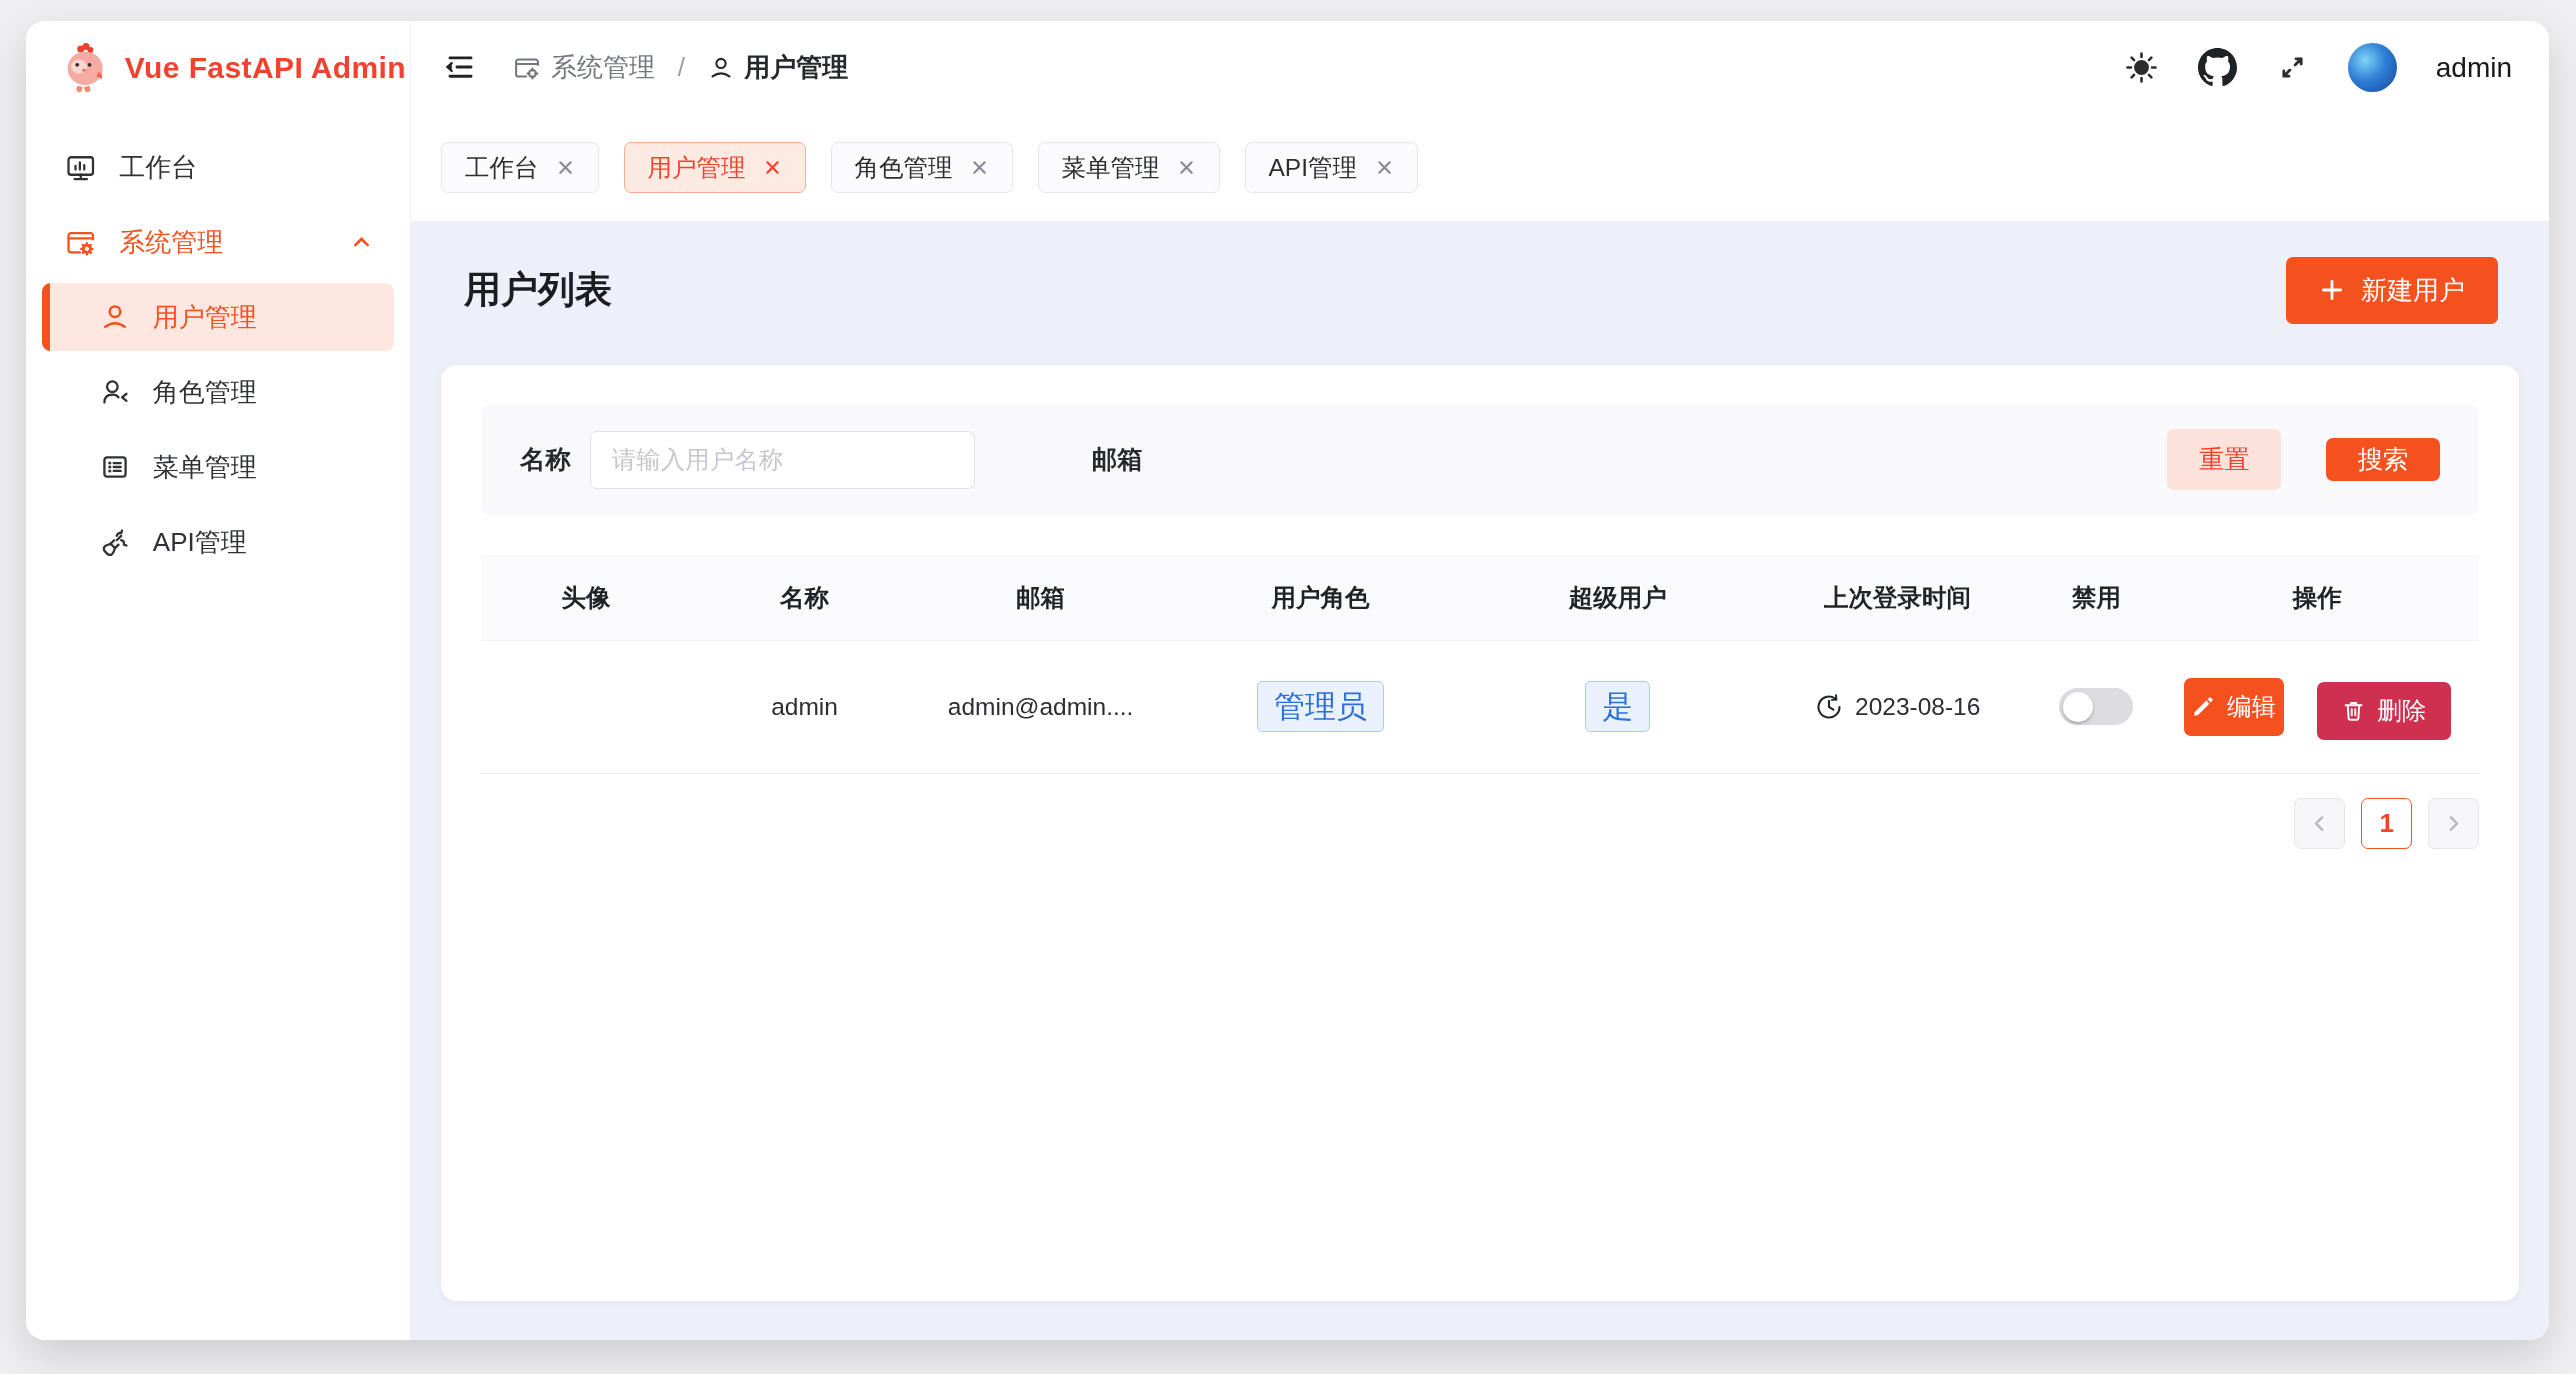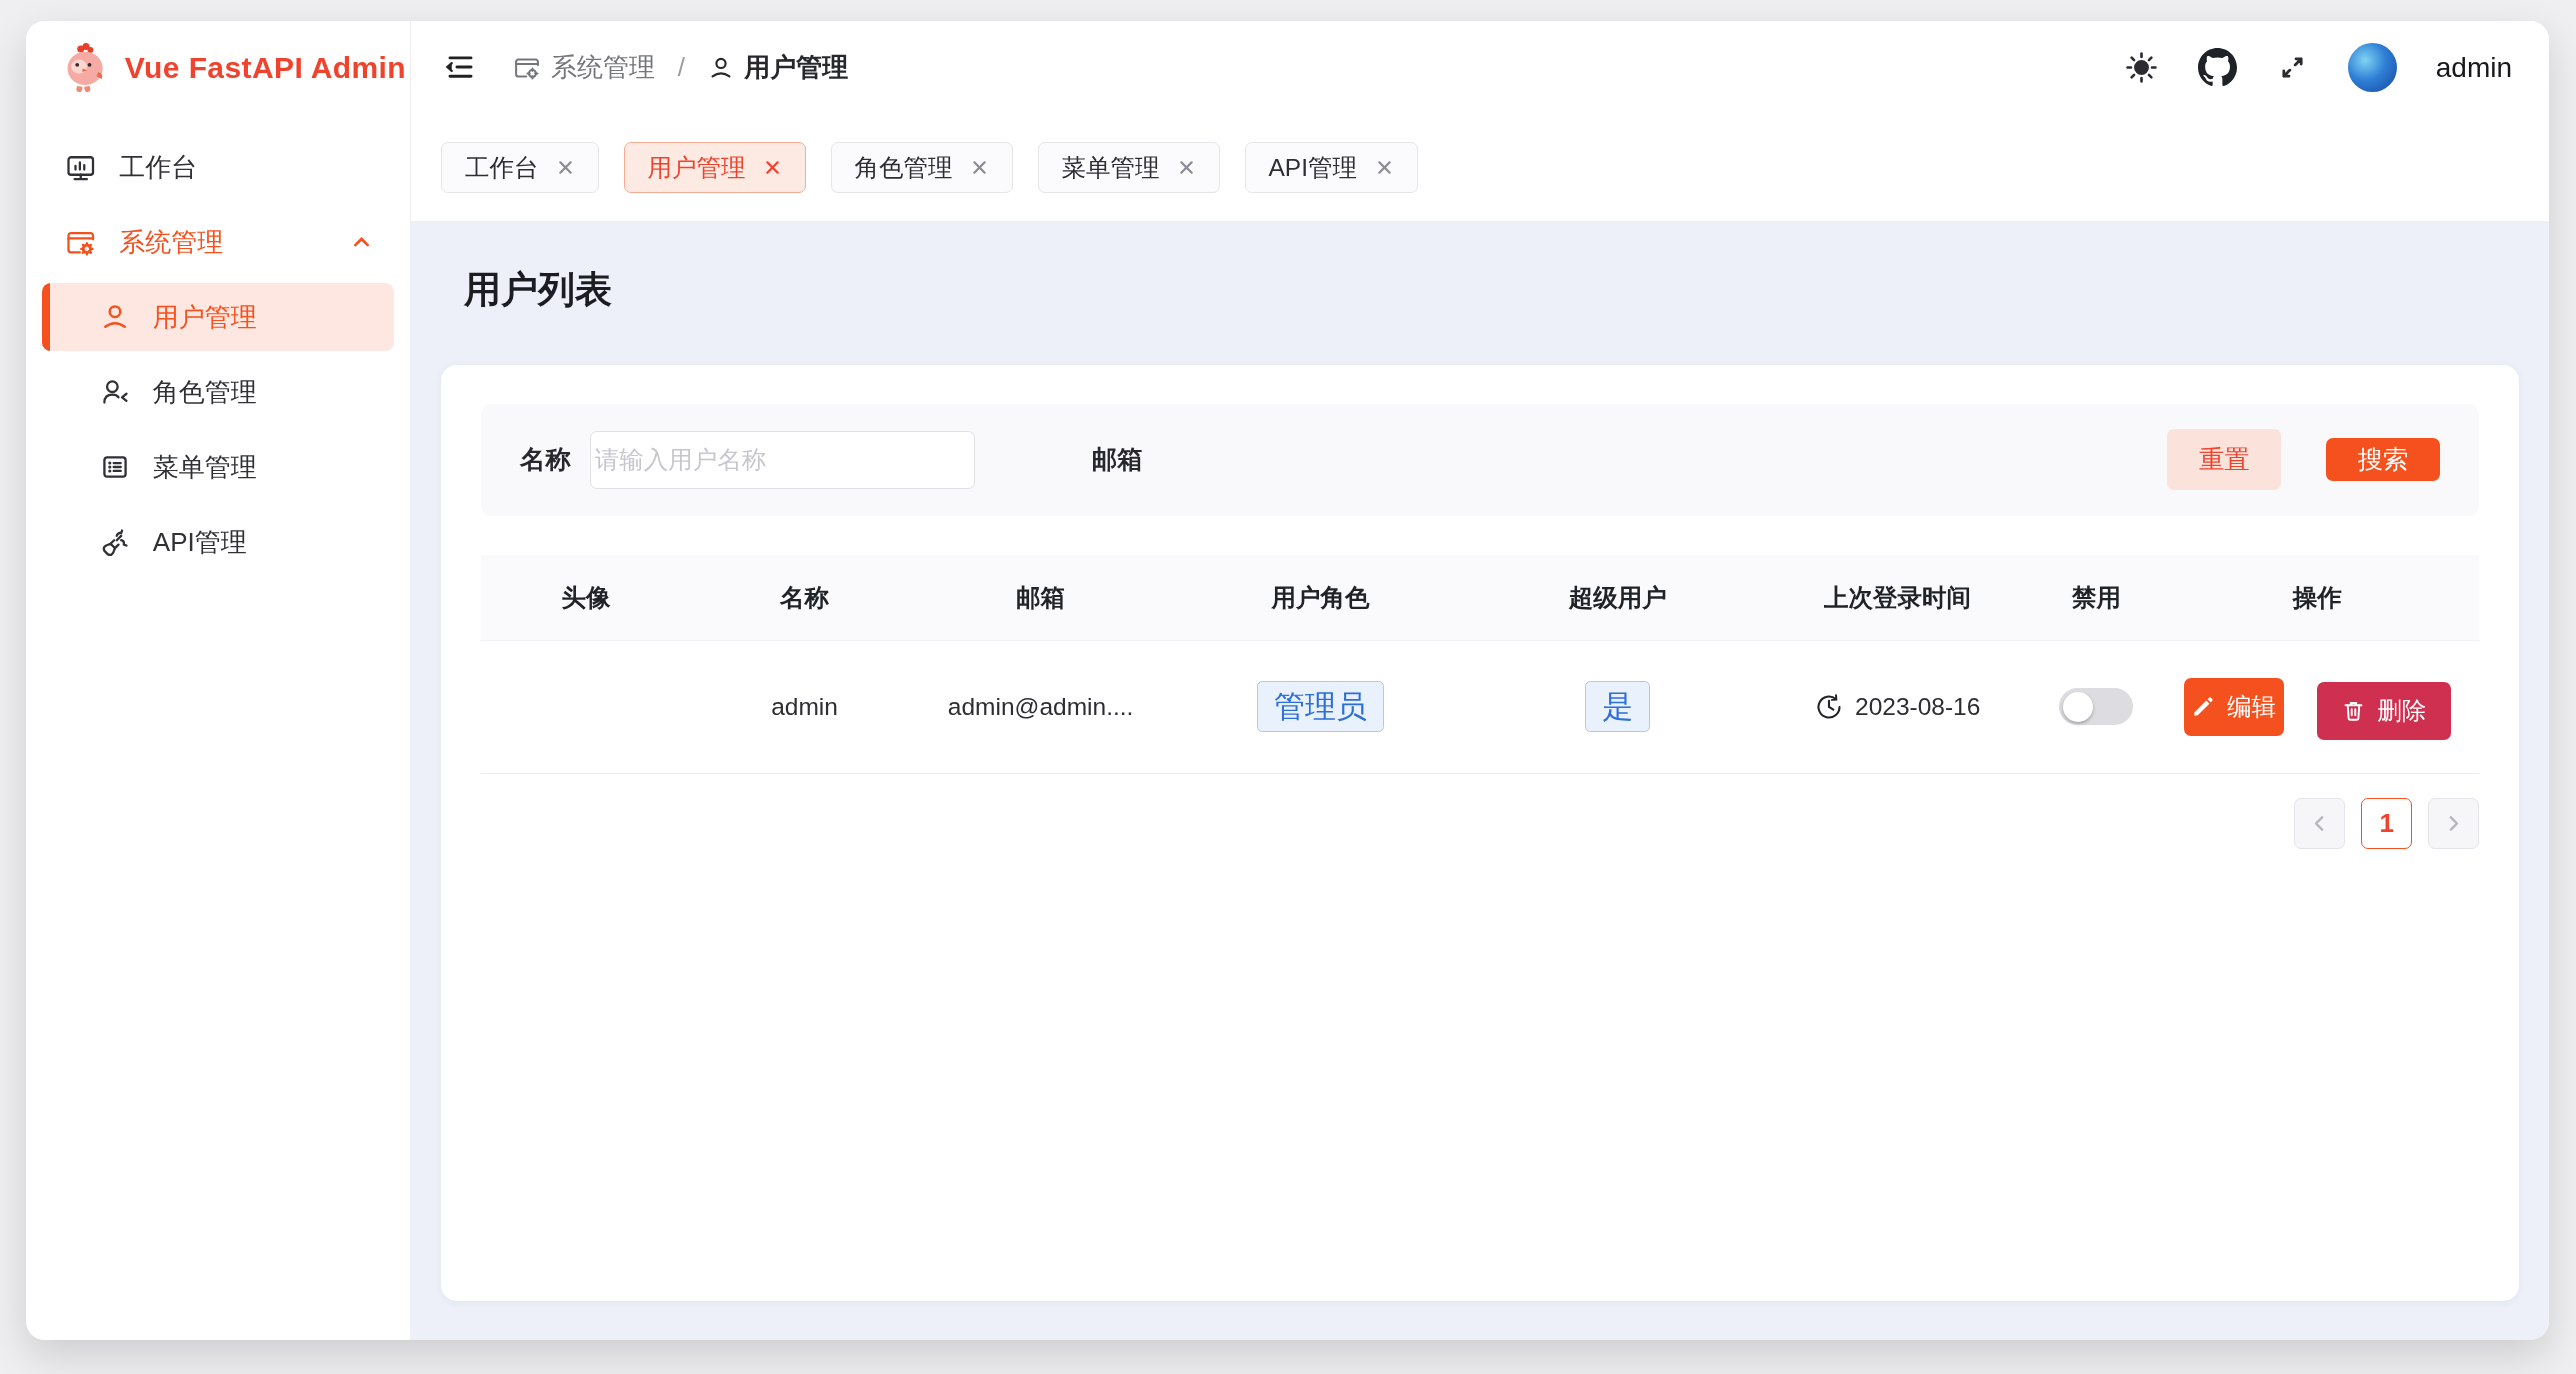--- a/index.html
+++ b/index.html
@@ -50,21 +50,21 @@
   .page-title { font-size:37px; font-weight:bold; color:#1b1d22; }
   .btn-new { height:67px; background:#f4511e; color:#fff; border:none; border-radius:7px;
     font-size:26px; display:flex; align-items:center; gap:15.8px; padding:0 33px; cursor:pointer;
     font-family:inherit; }
   .card { flex:1; background:#fff; border-radius:15.8px; padding:39px 40px; box-shadow:0 1.8px 8.8px rgba(35,45,90,.05); min-height:0; }
 
   
   .search-panel { background:#f9f9fc; border-radius:10.5px; height:112px; display:flex; align-items:center; padding:0 39px; gap:19px; }
   .f-label { font-size:25.4px; color:#26282d; font-weight:600; }
   .f-input { width:385px; height:58px; border:1.8px solid #e0e0e6; border-radius:7px; background:#fff;
-    font-size:24.5px; padding:0 4px; color:#333; outline:none; font-family:inherit; }
+    font-size:24.5px; padding:0 21px; color:#333; outline:none; font-family:inherit; }
   .f-input::placeholder { color:#c6c6cf; }
   .gap-lg { width:79px; }
   .btn-reset { margin-left:auto; height:61px; padding:0 31.5px; background:#fbe3dc; color:#f0432e;
     border:none; border-radius:7px; font-size:25.4px; cursor:pointer; font-family:inherit; }
   .btn-search { height:43px; padding:0 31.5px; background:#f4511e; color:#fff; border:none;
     border-radius:7px; font-size:25.4px; cursor:pointer; margin-left:26px; font-family:inherit; }
 
   
   .table { margin-top:39px; }
   .t-head, .t-row { display:grid;
@@ -280,20 +280,26 @@
         <svg class="x" viewBox="0 0 22 22" fill="none" stroke="#8b8b94" stroke-width="2.6" stroke-linecap="round">
             <path d="M5 5 l12 12 M17 5 l-12 12"></path>
           </svg>
       </div>
     </div>
 
     <div class="content">
 
       <div class="page-head">
         <div class="page-title">用户列表</div>
+        <button class="btn-new">
+          <svg width="26" height="26" viewBox="0 0 30 30" fill="none" stroke="#fff" stroke-width="3.2" stroke-linecap="round">
+              <path d="M15 5 v20 M5 15 h20"></path>
+            </svg>
+          <span>新建用户</span>
+        </button>
       </div>
 
       <div class="card">
 
         <div class="search-panel">
           <span class="f-label">名称</span>
           <input class="f-input" type="text" placeholder="请输入用户名称" style="">
           <span class="gap-lg"></span>
           <span class="f-label">邮箱</span>
           <button class="btn-reset">重置</button>

